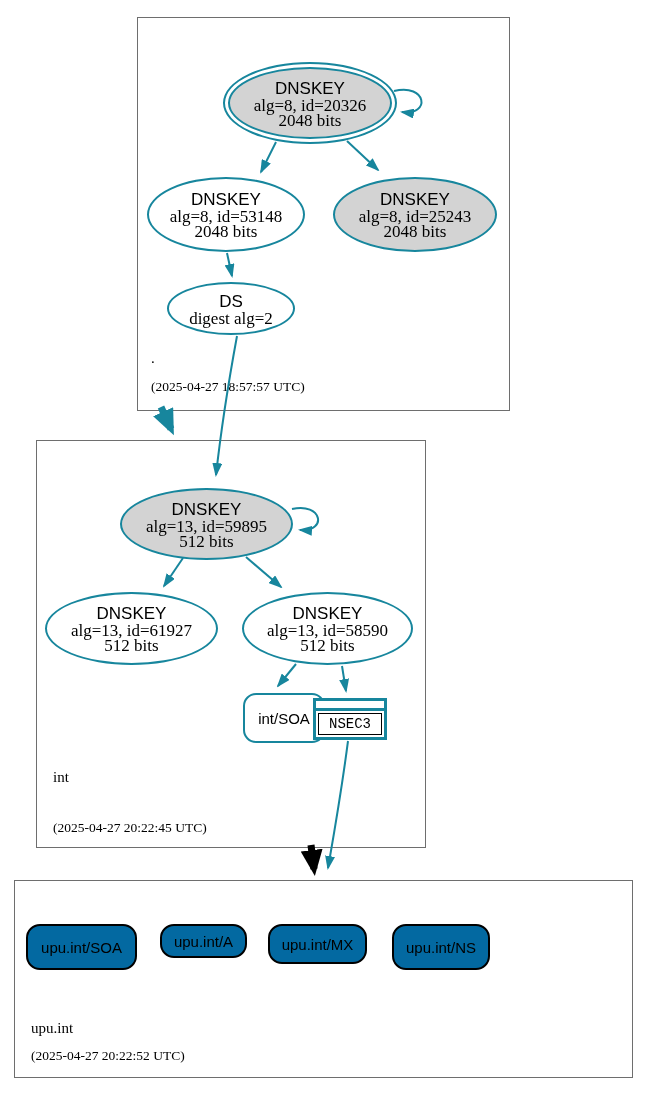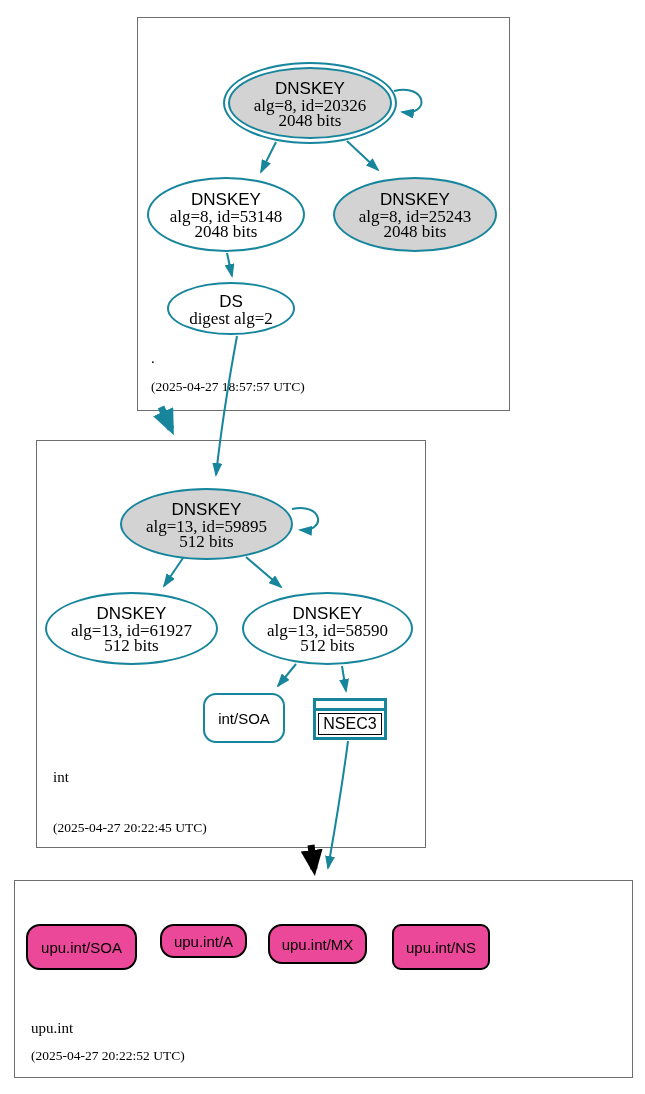--- a/index.html
+++ b/index.html
@@ -13,27 +13,27 @@
            display:flex;flex-direction:column;align-items:center;justify-content:center;
            text-align:center;z-index:3;box-sizing:border-box;}
   .ellipse.gray{background:#d3d3d3;}
   .ellipse-inner{position:absolute;left:3px;right:3px;top:3px;bottom:3px;border:2px solid #17869d;
            border-radius:50%;background:#d3d3d3;display:flex;flex-direction:column;
            align-items:center;justify-content:center;text-align:center;box-sizing:border-box;}
   .node-title{font-family:"Liberation Sans",sans-serif;font-size:17px;line-height:19px;}
   .node-detail{font-family:"Liberation Serif",serif;font-size:17px;line-height:15px;}
   .soa-node{position:absolute;border:2.5px solid #17869d;border-radius:13px;background:#fff;
            display:flex;align-items:center;justify-content:center;z-index:3;
-           font-family:"Liberation Sans",sans-serif;font-size:15px;box-sizing:border-box;}
+           font-family:"Liberation Sans",sans-serif;font-size:15px;box-sizing:border-box;margin-left:40px;}
   .nsec3{position:absolute;border:3px solid #17869d;background:#fff;z-index:3;
            display:flex;flex-direction:column;box-sizing:border-box;}
   .nsec3-top{height:7px;border-bottom:3px solid #17869d;}
   .nsec3-body{flex:1;margin:2px;border:1.5px solid #000;display:flex;align-items:center;
-           justify-content:center;font-family:Liberation Sans, sans-serif;font-size:16px;}
-  .rrset{position:absolute;border:2px solid #000;border-radius:14px;background:#ec4899;
+           justify-content:center;font-family:Liberation Mono, monospace;font-size:14px;}
+  .rrset{position:absolute;border:2px solid #000;border-radius:14px;background:#0369a1;
            display:flex;align-items:center;justify-content:center;z-index:3;
            font-family:"Liberation Sans",sans-serif;font-size:15px;box-sizing:border-box;text-align:center;}
 </style>
 </head>
 <body>
 
 <div class="canvas">
 
   <div class="zone-box" style="left:137px;top:17px;width:371px;height:392px;"></div>
   <div class="zone-box" style="left:36px;top:440px;width:388px;height:406px;"></div>
@@ -129,17 +129,17 @@
 
   <div class="rrset" style="left:26px;top:924px;width:111px;height:46px;">
     <span>upu.int/SOA</span>
   </div>
   <div class="rrset" style="left:160px;top:924px;width:87px;height:34px;">
     <span>upu.int/A</span>
   </div>
   <div class="rrset" style="left:268px;top:924px;width:99px;height:40px;">
     <span>upu.int/MX</span>
   </div>
-  <div class="rrset" style="left:392px;top:924px;width:98px;height:46px;border-radius:9px;">
+  <div class="rrset" style="left:392px;top:924px;width:98px;height:46px;">
     <span>upu.int/NS</span>
   </div>
 
 </div>
 
 </body></html>

